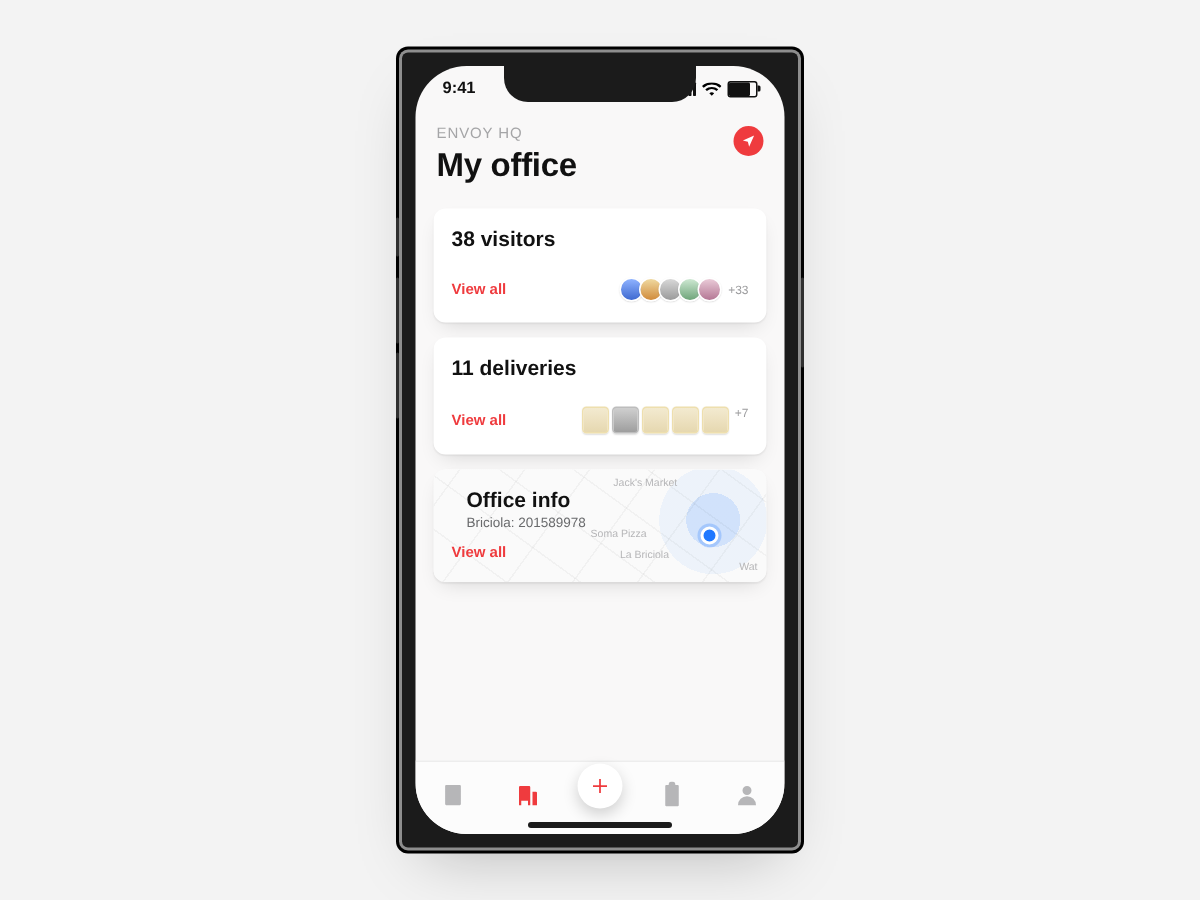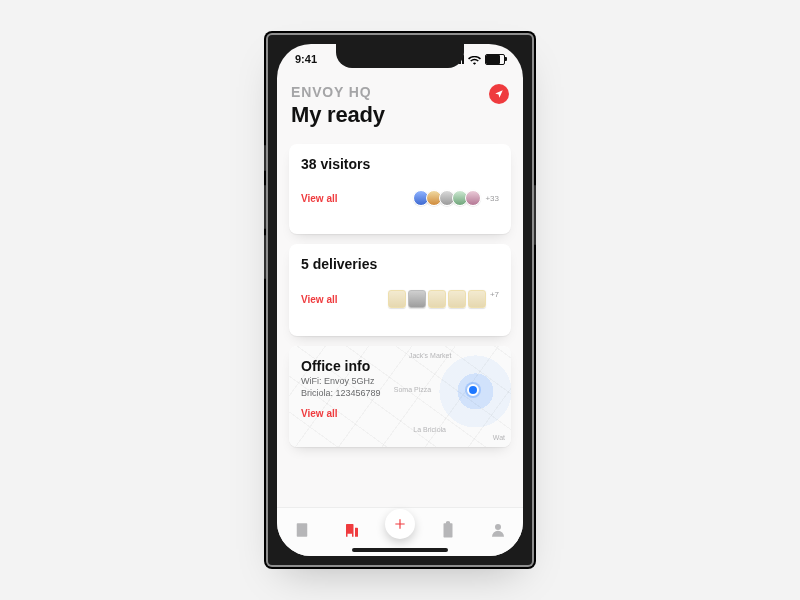--- a/index.html
+++ b/index.html
@@ -108,24 +108,24 @@
     bottom: 44px;
     overflow: hidden;
     padding: 0 12px;
   }
 
   .header {
     position: relative;
     padding: 10px 2px 6px;
   }
   .eyebrow {
-    font-size: 14px;
+    font-size: 10px;
     letter-spacing: .06em;
     color: #a5a5a7;
-    font-weight: 700;
+    font-weight: 400;
   }
   .title {
     font-size: 22px;
     font-weight: 800;
     color: #111;
     margin-top: 2px;
     letter-spacing: -.2px;
   }
   .locbtn {
     position: absolute;
@@ -135,21 +135,21 @@
     background: #ef3b3e;
     border-radius: 50%;
     display:flex;align-items:center;justify-content:center;
   }
   .locbtn svg { width:10px; height:10px; fill:#fff; }
 
   .card {
     background: #fff;
     border-radius: 8px;
     box-shadow: 0 6px 14px -6px rgba(0,0,0,.16), 0 1px 1px rgba(0,0,0,.05);
-    padding: 12px 12px 28px;
+    padding: 12px 12px 14px;
     margin-top: 10px;
     position: relative;
     overflow: hidden;
   }
   .c-title { font-size: 14px; font-weight: 700; color:#111; }
   .c-sub { font-size: 10px; color:#9b9b9d; margin-top:1px; }
   .c-row { display:flex; align-items:center; justify-content:space-between; margin-top:18px; }
   .viewall { font-size: 10px; font-weight:600; color:#ef3b3e; }
   .avs { display:flex; align-items:center; gap:2px; }
   .av { width:16px; height:16px; border-radius:50%; border:1.5px solid #fff; box-sizing:border-box; box-shadow:0 .5px 1px rgba(0,0,0,.15); background:#ccc; }
@@ -167,21 +167,21 @@
       radial-gradient(circle at 84% 45%, rgba(67,142,255,.25) 0 18px, rgba(67,142,255,.08) 18px 36px, transparent 36px),
       linear-gradient(#fafafa,#fafafa);
     opacity:.9;
   }
   .mapbg::before {
     content:""; position:absolute; inset:0;
     background:
       repeating-linear-gradient( 36deg, rgba(0,0,0,0) 0 28px, rgba(0,0,0,.04) 28px 29px),
       repeating-linear-gradient(-54deg, rgba(0,0,0,0) 0 34px, rgba(0,0,0,.04) 34px 35px);
   }
-  .map .txt { position:relative; z-index:2; }
+  .map .txt { position:relative; z-index:2;margin-left:10px; }
   .map .c-row { position:relative; z-index:2; margin-top:10px; }
   .poi { position:absolute; font-size:7px; color:#b6b6b8; z-index:1; white-space:nowrap; }
   .poi.a { top:6px; left:54%; }
   .poi.c { top:40px; right:36%; }
   .poi.d { bottom:14px; left:56%; }
   .poi.e { bottom:6px; right:6px; }
   .bluedot {
     position:absolute; z-index:2;
     right: 32px; top: 38px;
     width:8px; height:8px; border-radius:50%;
@@ -243,21 +243,21 @@
           </span>
           <span class="bat">
               <i></i>
             </span>
         </div>
       </div>
 
       <div class="content">
         <div class="header">
           <div class="eyebrow">ENVOY HQ</div>
-          <div class="title">My ready</div>
+          <div class="title">My office</div>
           <div class="locbtn">
             <svg viewBox="0 0 24 24">
                 <path d="M3 11l18-8-8 18-2-8-8-2z"></path>
               </svg>
           </div>
         </div>
 
         <div class="card">
           <div class="c-title">38 visitors</div>
           <div class="c-row">
@@ -267,21 +267,21 @@
               <span class="av" style="background:linear-gradient(#f0d9a0,#d08b3b)"></span>
               <span class="av" style="background:linear-gradient(#d8d8d8,#9a9a9a)"></span>
               <span class="av" style="background:linear-gradient(#cde8d2,#6fa57a)"></span>
               <span class="av" style="background:linear-gradient(#eacbd8,#b47794)"></span>
               <span class="more">+33</span>
             </span>
           </div>
         </div>
 
         <div class="card">
-          <div class="c-title">5 deliveries</div>
+          <div class="c-title">11 deliveries</div>
           <div class="c-row">
             <span class="viewall">View all</span>
             <span class="pkgs">
               <span class="pkg"></span>
               <span class="pkg dark"></span>
               <span class="pkg"></span>
               <span class="pkg"></span>
               <span class="pkg"></span>
               <span class="more">+7</span>
             </span>
@@ -291,26 +291,22 @@
         <div class="card map">
           <div class="mapbg"></div>
           <span class="poi a">Jack's Market</span>
           <span class="poi c">Soma Pizza</span>
           <span class="poi d">La Briciola</span>
           <span class="poi e">Wat</span>
           <span class="bluedot"></span>
           <div class="txt">
             <div class="c-title">Office info</div>
             <div class="info-line">
-              <span>WiFi:</span>
-              <b>Envoy 5GHz</b>
-            </div>
-            <div class="info-line">
               <span>Briciola:</span>
-              <b>123456789</b>
+              <b>201589978</b>
             </div>
           </div>
           <div class="c-row">
             <span class="viewall">View all</span>
             <span></span>
           </div>
         </div>
       </div>
 
       <div class="tabbar">

